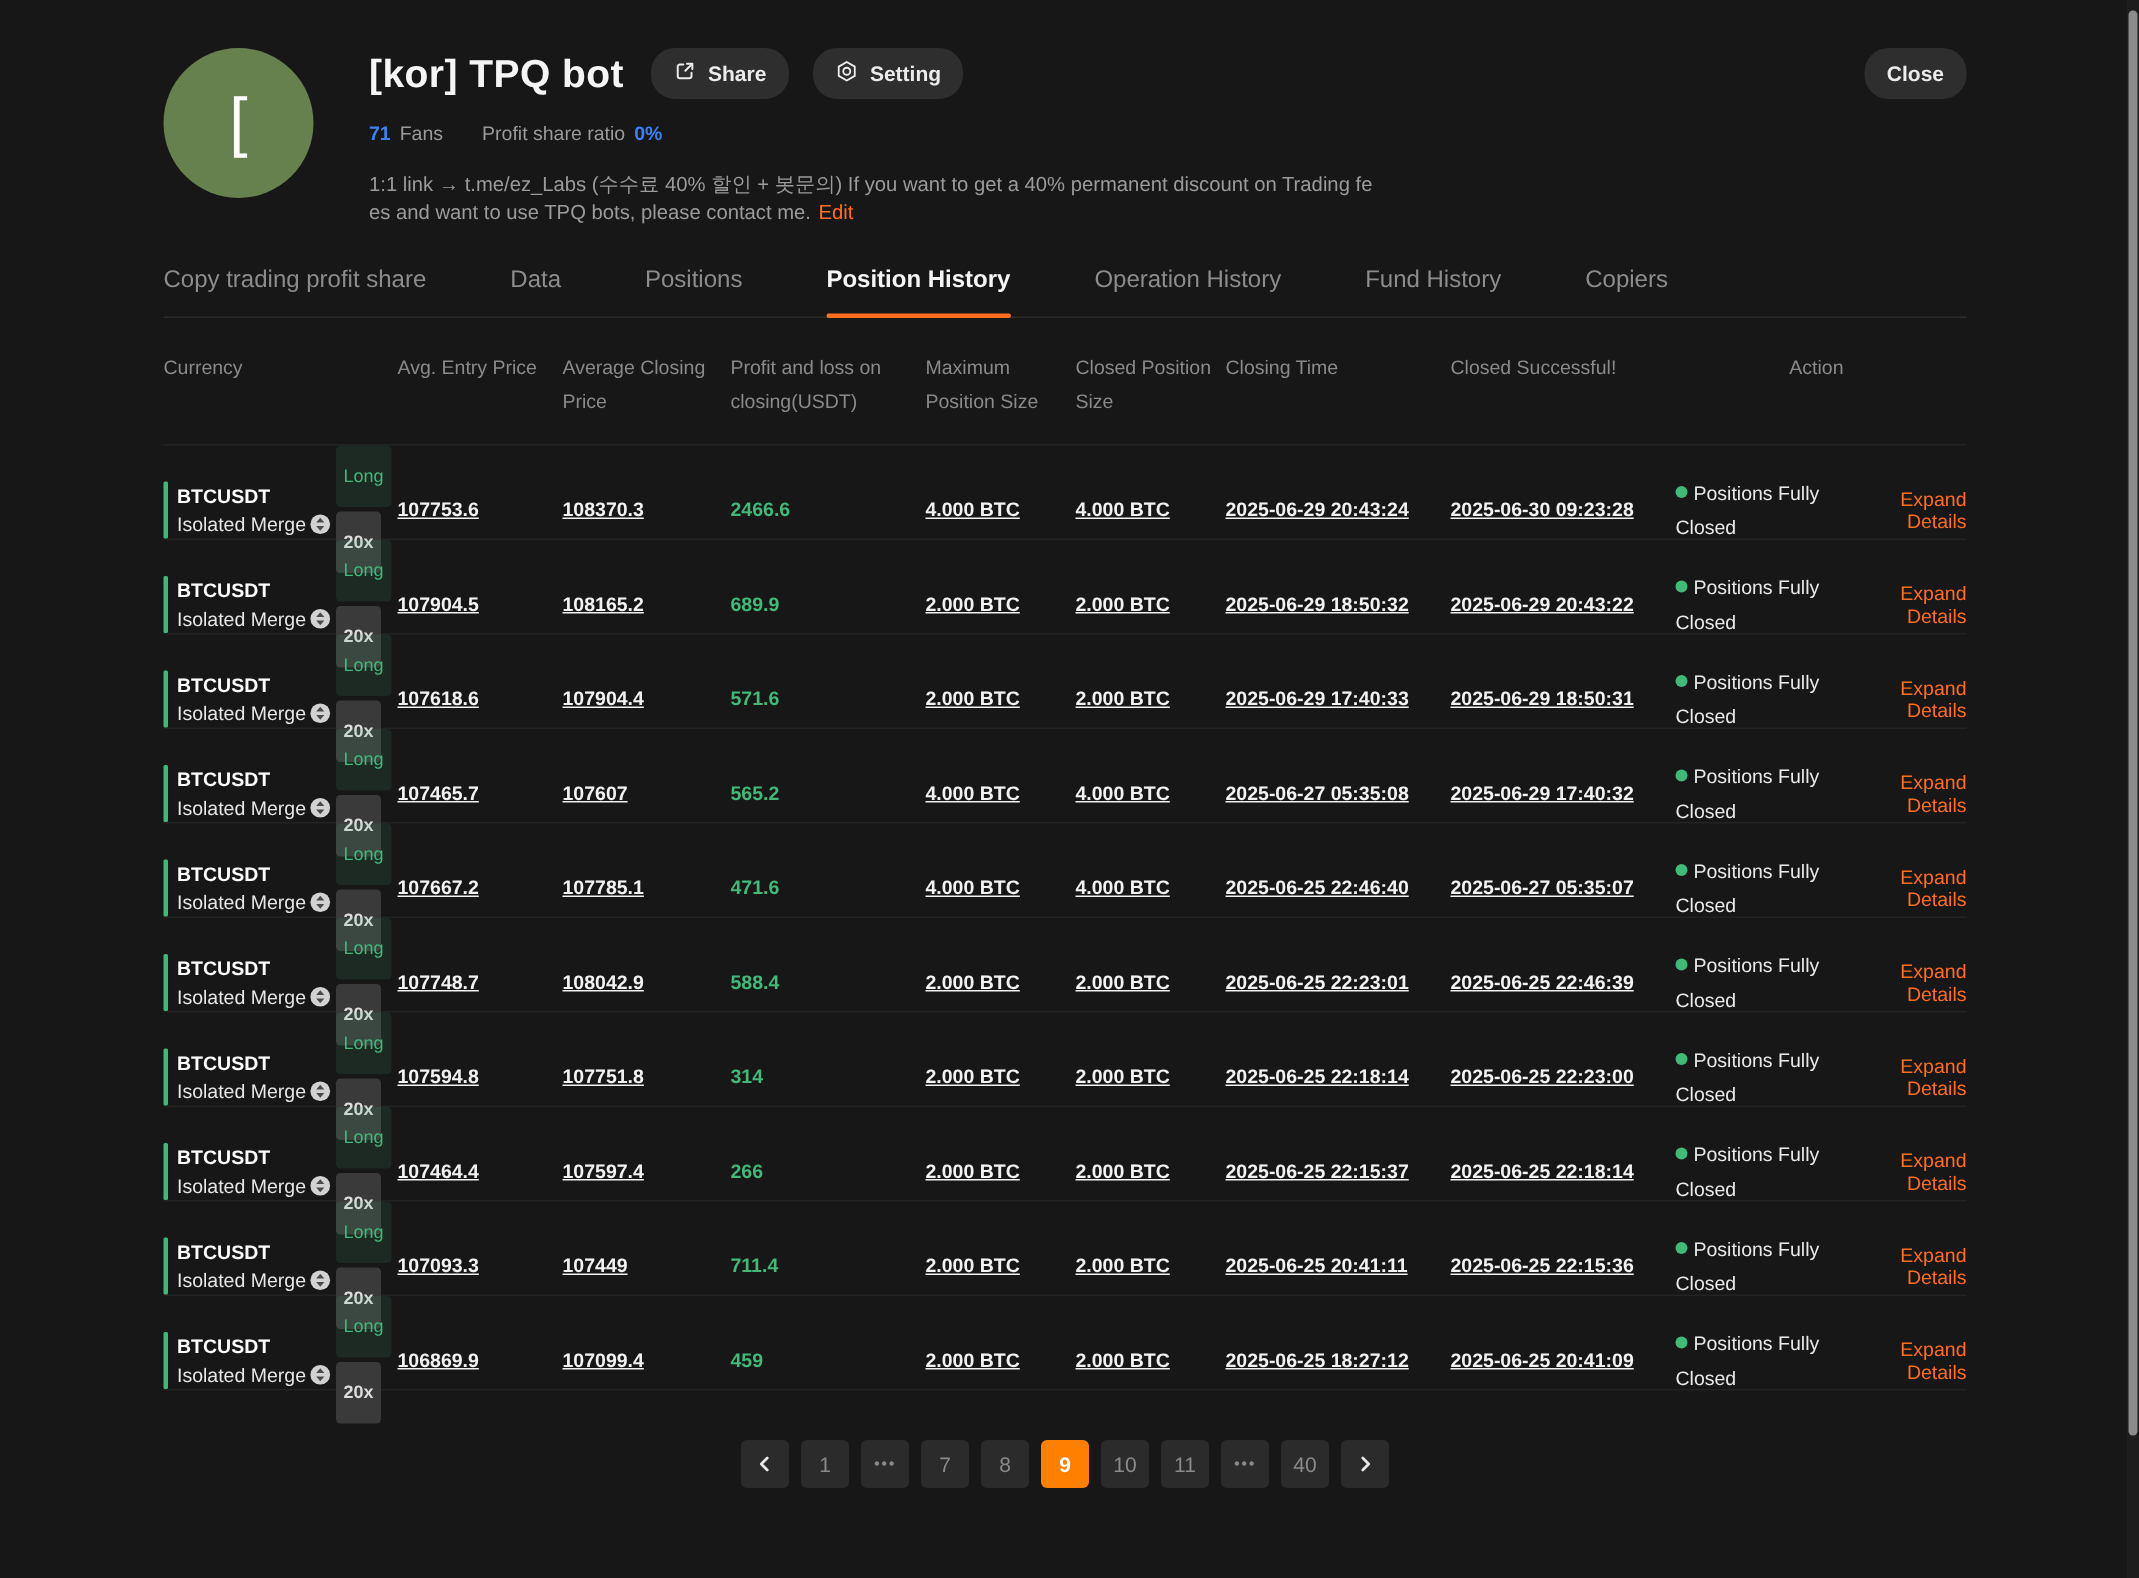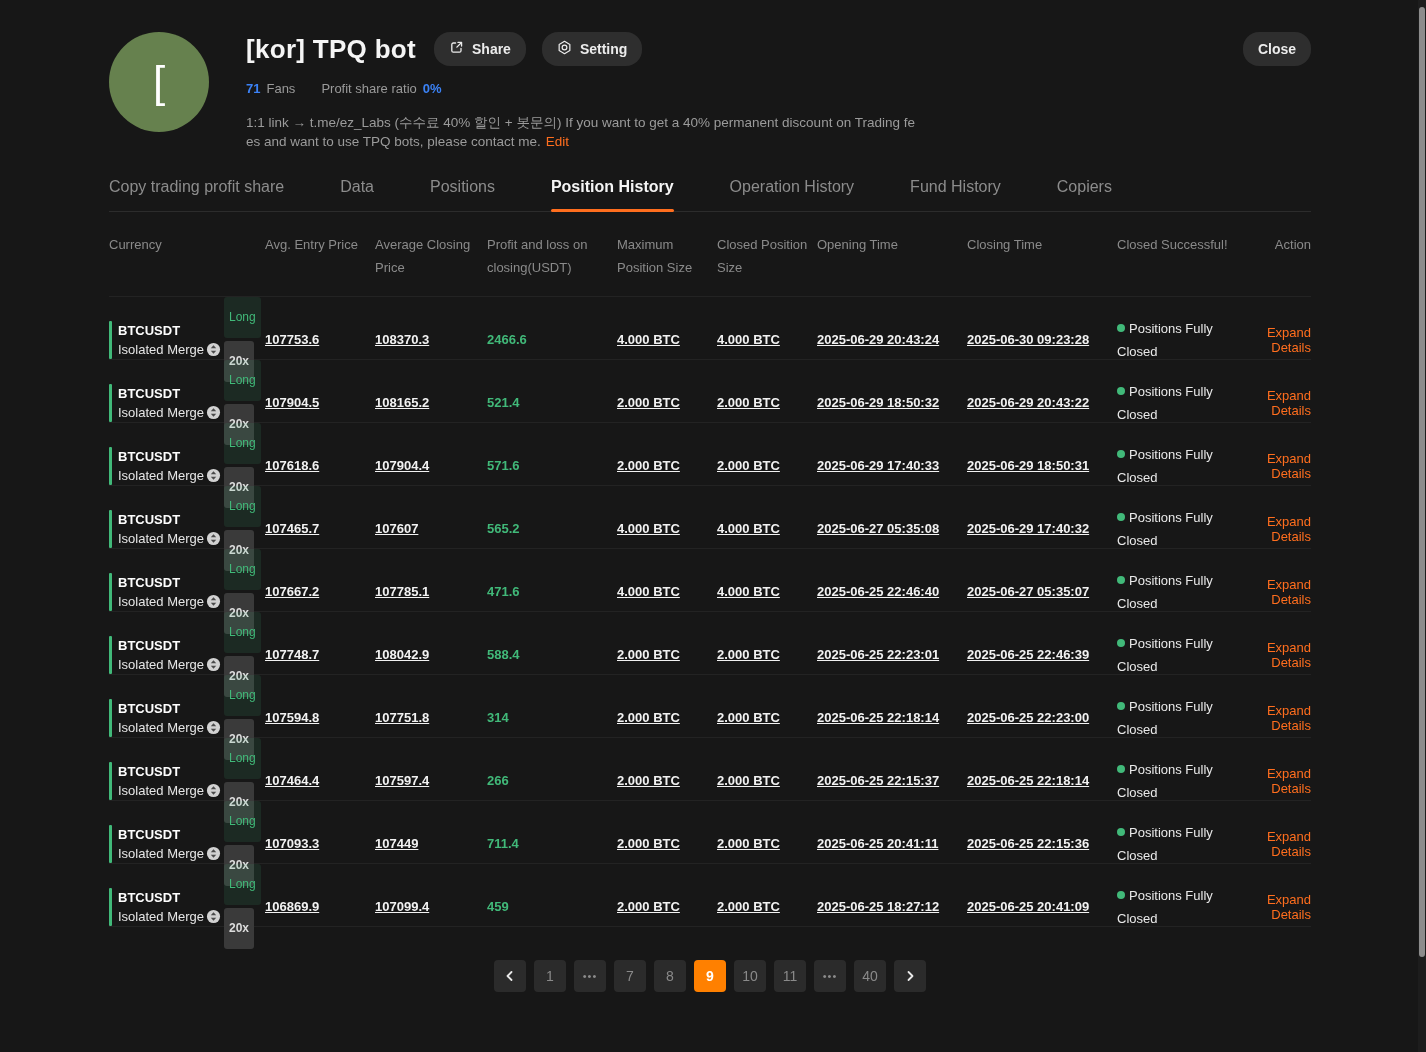--- a/index.html
+++ b/index.html
@@ -157,21 +157,20 @@
     </div>
 
   <div>
     <div class="thead grid-cols">
         <div class="th">Currency</div>
         <div class="th">Avg. Entry Price</div>
         <div class="th">Average Closing Price</div>
         <div class="th">Profit and loss on closing(USDT)</div>
         <div class="th">Maximum Position Size</div>
         <div class="th">Closed Position Size</div>
-        <div class="th">Opening Time</div>
         <div class="th">Closing Time</div>
         <div class="th">Closed Successful!</div>
         <div class="th">Action</div>
       </div>
     <div>
         <div class="trow grid-cols">
       <div class="currency-cell">
         <span class="side-bar"></span>
         <div class="sym-block">
           <div class="symbol">BTCUSDT</div>
@@ -221,21 +220,21 @@
             </span>
           </div>
         </div>
         <div class="badges">
           <span class="badge badge-side">Long</span>
           <span class="badge badge-lev">20x</span>
         </div>
       </div>
       <div class="num">107904.5</div>
       <div class="num">108165.2</div>
-      <div class="pnl">521.4</div>
+      <div class="pnl">689.9</div>
       <div class="num">2.000 BTC</div>
       <div class="num">2.000 BTC</div>
       <div class="num">2025-06-29 18:50:32</div>
       <div class="num">2025-06-29 20:43:22</div>
       <div class="status-cell">
         <span class="status-dot"></span><span>Positions Fully Closed</span>
       </div>
       <div class="cell-action">
         <span class="expand-link">Expand Details</span>
       </div>

